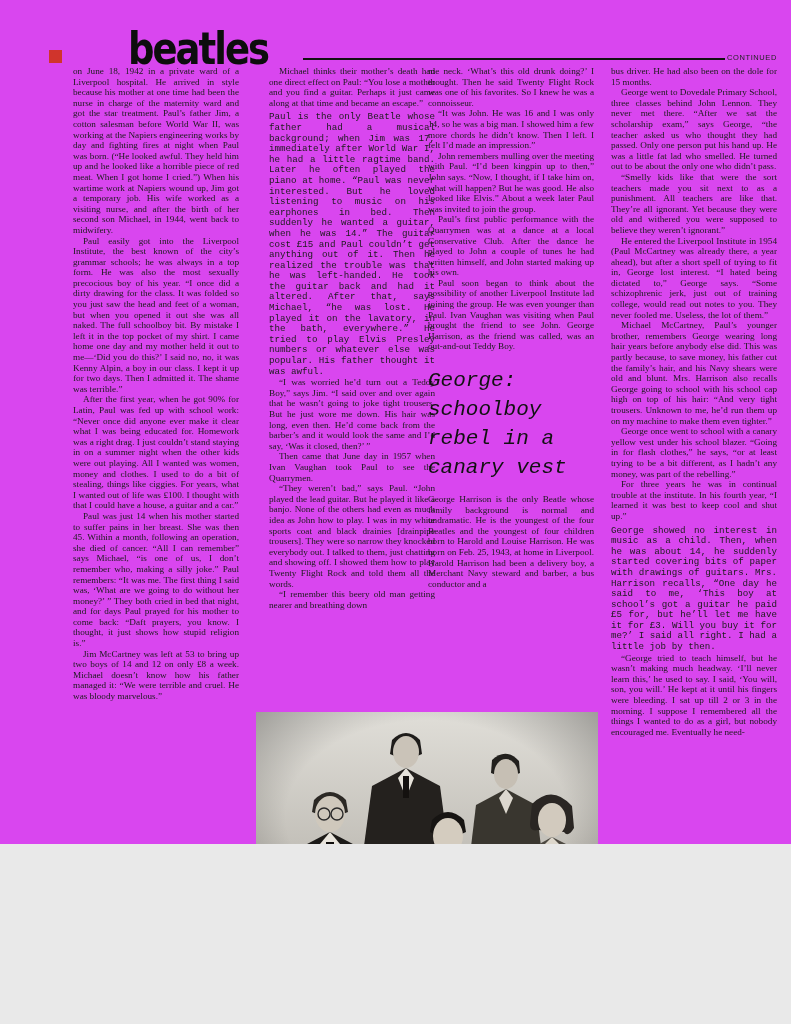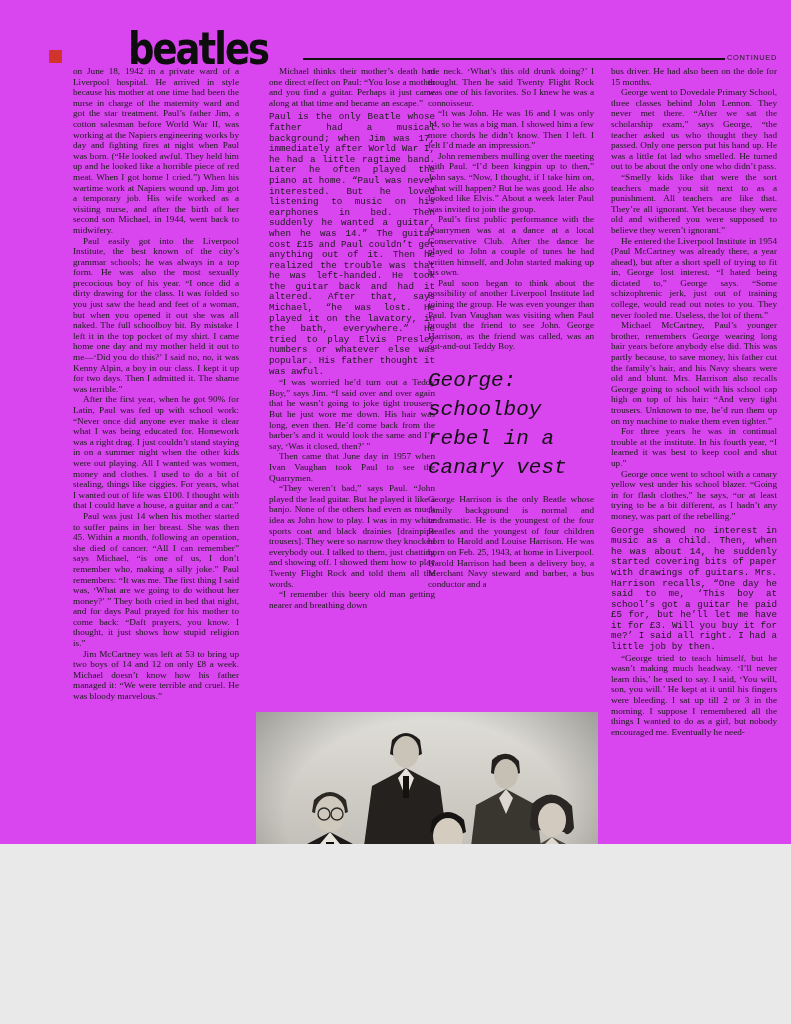--- a/index.html
+++ b/index.html
@@ -73,22 +73,22 @@
     <p id="pull-quote">George: schoolboy rebel in a canary vest</p>
     <p>George Harrison is the only Beatle whose family background is normal and undramatic. He is the youngest of the four Beatles and the youngest of four children born to Harold and Louise Harrison. He was born on Feb. 25, 1943, at home in Liverpool. Harold Harrison had been a delivery boy, a Merchant Navy steward and barber, a bus conductor and a</p>
   </div>
 
   <div id="col4" class="col">
     <p>bus driver. He had also been on the dole for 15 months.</p>
     <p class="indent">George went to Dovedale Primary School, three classes behind John Lennon. They never met there. “After we sat the scholarship exam,” says George, “the teacher asked us who thought they had passed. Only one person put his hand up. He was a little fat lad who smelled. He turned out to be about the only one who didn’t pass.</p>
     <p class="indent">“Smelly kids like that were the sort teachers made you sit next to as a punishment. All teachers are like that. They’re all ignorant. Yet because they were old and withered you were supposed to believe they weren’t ignorant.”</p>
     <p class="indent">He entered the Liverpool Institute in 1954 (Paul McCartney was already there, a year ahead), but after a short spell of trying to fit in, George lost interest. “I hated being dictated to,” George says. “Some schizophrenic jerk, just out of training college, would read out notes to you. They never fooled me. Useless, the lot of them.”</p>
     <p class="indent">Michael McCartney, Paul’s younger brother, remembers George wearing long hair years before anybody else did. This was partly because, to save money, his father cut the family’s hair, and his Navy shears were old and blunt. Mrs. Harrison also recalls George going to school with his school cap high on top of his hair: “And very tight trousers. Unknown to me, he’d run them up on my machine to make them even tighter.”</p>
+    <p class="indent">George once went to school with a canary yellow vest under his school blazer. “Going in for flash clothes,” he says, “or at least trying to be a bit different, as I hadn’t any money, was part of the rebelling.”</p>
     <p class="indent">For three years he was in continual trouble at the institute. In his fourth year, “I learned it was best to keep cool and shut up.”</p>
-    <p class="indent">George once went to school with a canary yellow vest under his school blazer. “Going in for flash clothes,” he says, “or at least trying to be a bit different, as I hadn’t any money, was part of the rebelling.”</p>
     <p class="break">George showed no interest in music as a child. Then, when he was about 14, he suddenly started covering bits of paper with drawings of guitars. Mrs. Harrison recalls, “One day he said to me, ‘This boy at school’s got a guitar he paid £5 for, but he’ll let me have it for £3. Will you buy it for me?’ I said all right. I had a little job by then.</p>
     <p class="indent">“George tried to teach himself, but he wasn’t making much headway. ‘I’ll never learn this,’ he used to say. I said, ‘You will, son, you will.’ He kept at it until his fingers were bleeding. I sat up till 2 or 3 in the morning. I suppose I remembered all the things I wanted to do as a girl, but nobody encouraged me. Eventually he need-</p>
   </div>
 
   <div id="photo">
     <svg width="342" height="232" viewBox="0 0 342 232">
       <defs>
         <linearGradient id="bgGrad" x1="0" y1="0" x2="0" y2="1">
           <stop offset="0" stop-color="#e0ded8"></stop>
           <stop offset="0.6" stop-color="#c2bfb8"></stop>

